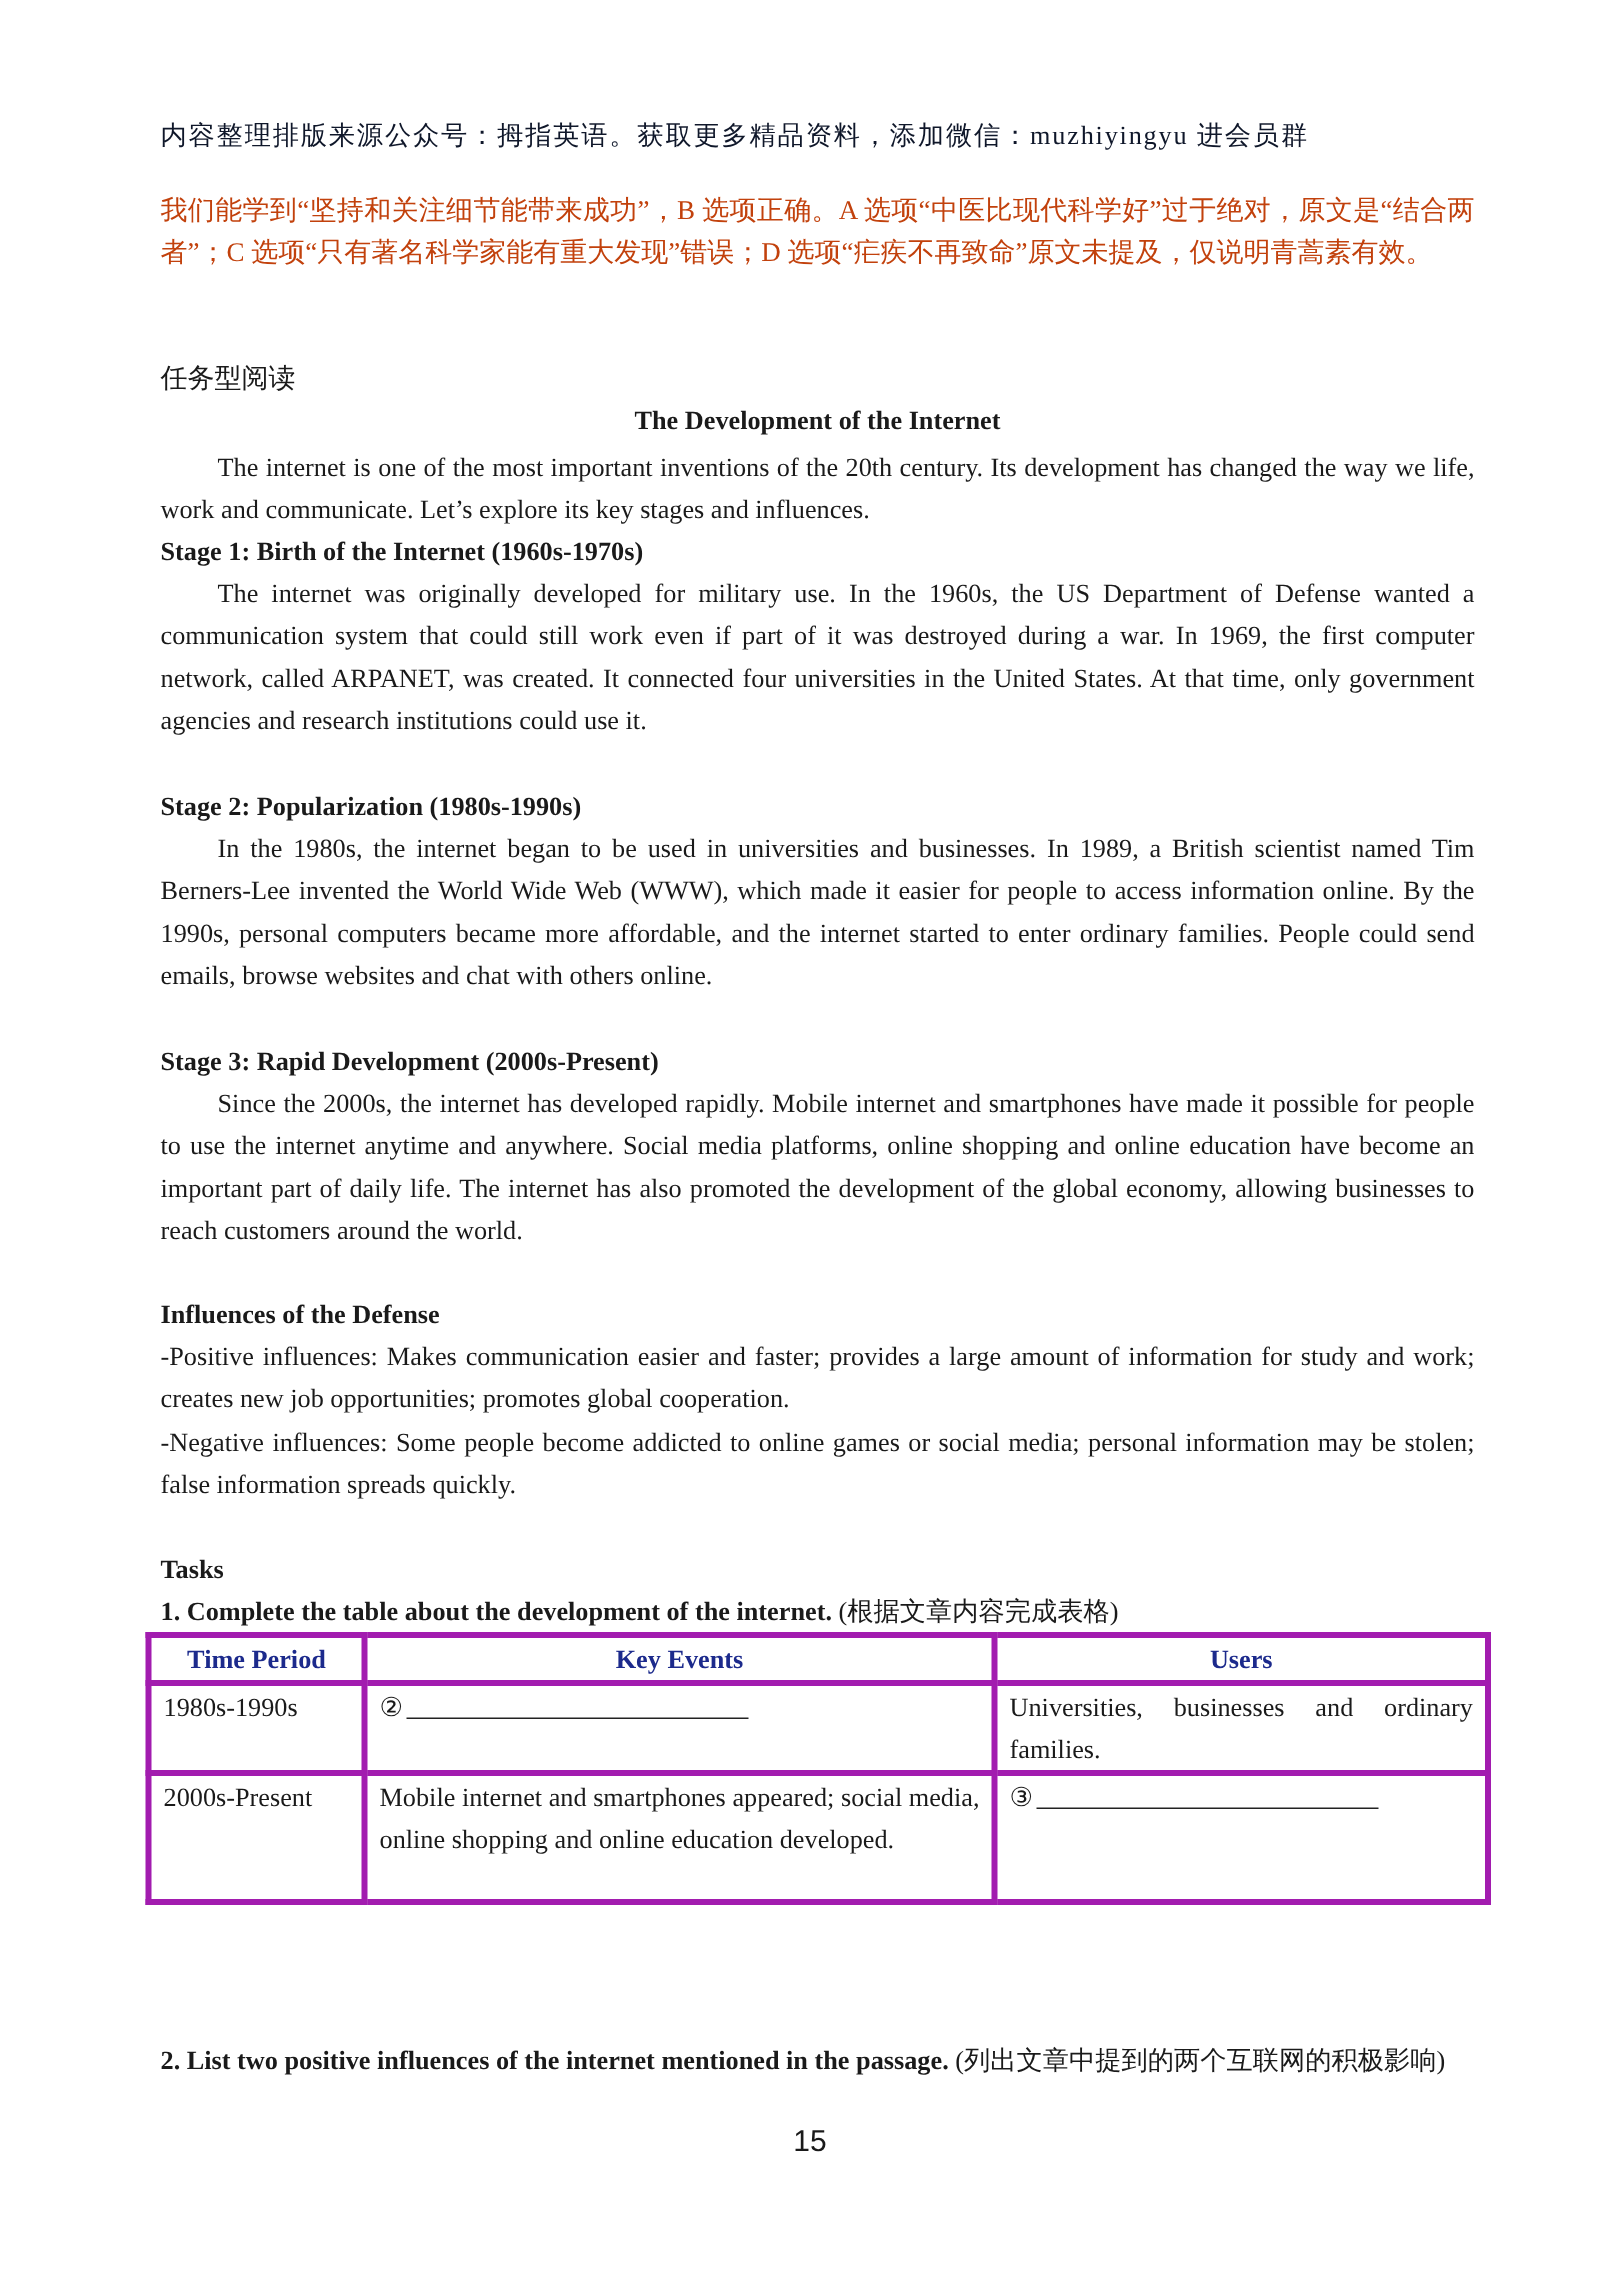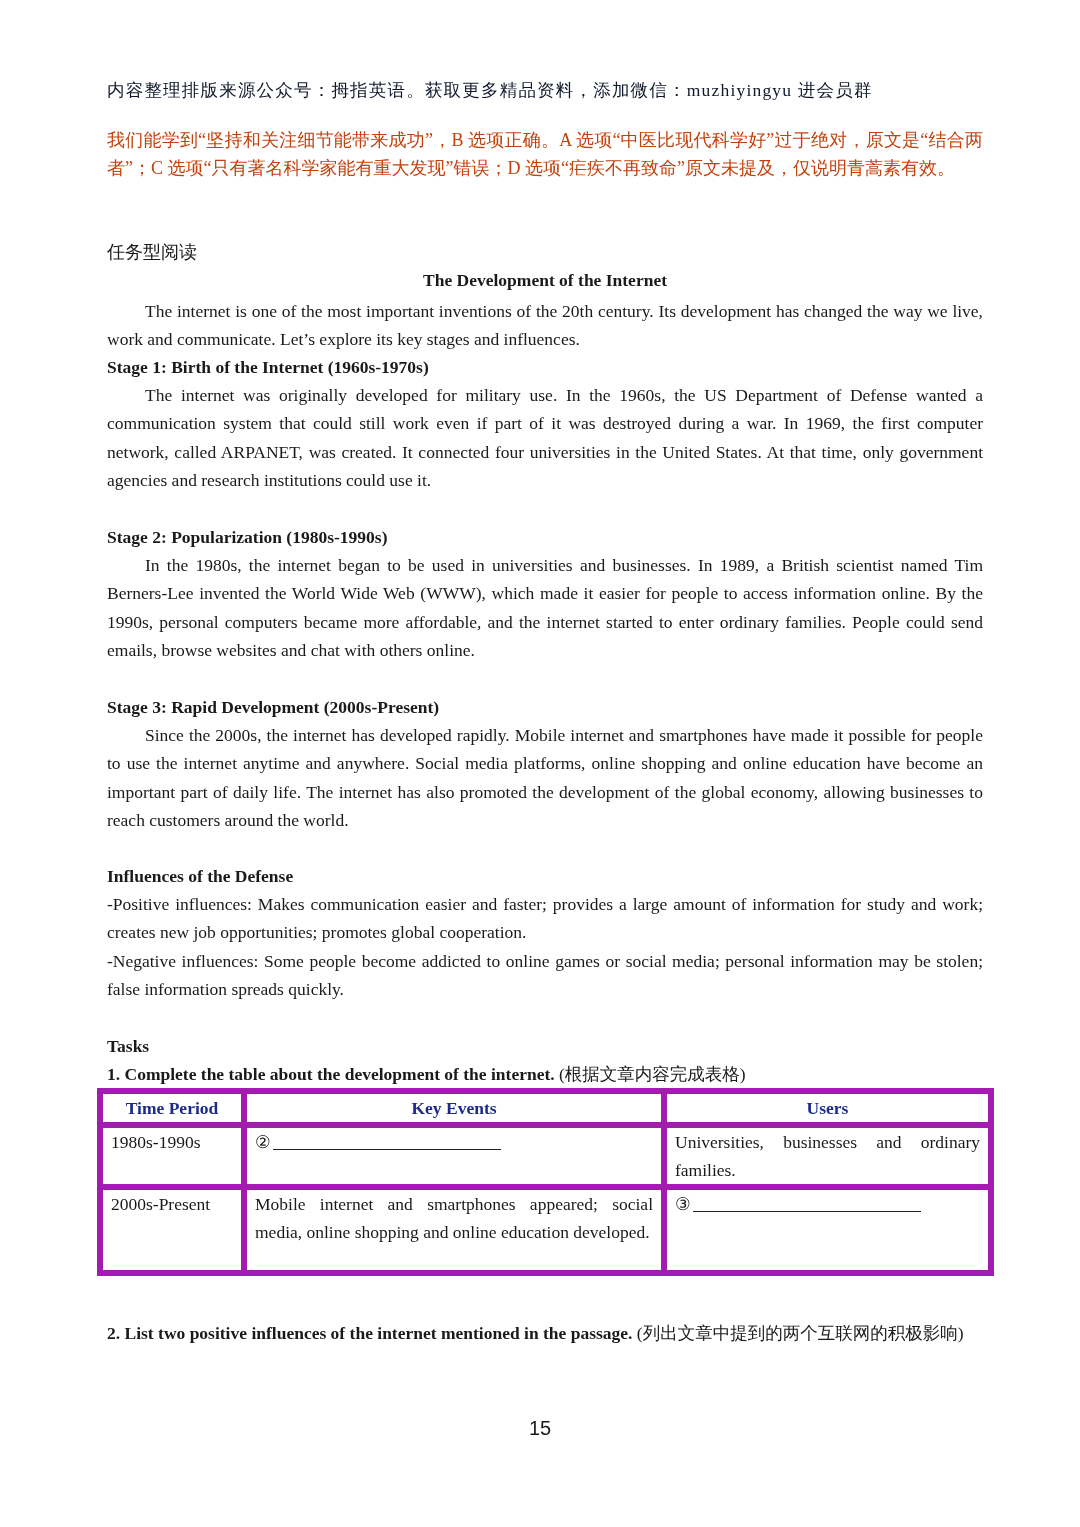--- a/index.html
+++ b/index.html
@@ -10,37 +10,37 @@
     .header-line { top: 78px; font-size: 17.5px; letter-spacing: 1.2px; color: #0f172a; }
     .red { top: 126px; color: #c2410c; font-size: 18px; line-height: 28px; text-align: justify; }
     .sec-cn { top: 240px; font-size: 18px; }
     .title { top: 270px; text-align: center; font-weight: bold; font-size: 17.5px; }
     p { margin: 0; }
     .para { font-size: 17.5px; line-height: 28.3px; text-align: justify; text-align-last: left; }
     .indent { text-indent: 38px; }
     .h { font-weight: bold; font-size: 17.5px; line-height: 28.3px; }
     table.tasks { position: absolute; left: -10px; top: 1088px; width: 897px; border-collapse: collapse;
       font-size: 17.5px; }
-    table.tasks td, table.tasks th { border: 6px solid #a21caf; padding: 0 8px; vertical-align: top; line-height: 28px; }
+    table.tasks td, table.tasks th { border: 4px solid #a21caf; padding: 0 8px; vertical-align: top; line-height: 28px; }
     table.tasks th { color: #1c2a8c; font-weight: bold; text-align: center; }
     .blank { display: inline-block; width: 228px; border-bottom: 1px solid #222; height: 18px; vertical-align: -2px; margin-left: 2px; }
     .cj { text-align: justify; text-align-last: left; }
     .pnum { position: absolute; left: 0; width: 1080px; top: 1417px; text-align: center; font-size: 20px;
       font-family: "Liberation Sans", sans-serif; }
   </style>
 </head>
 <body>
 
 <div class="page">
   <div class="blk header-line">内容整理排版来源公众号：拇指英语。获取更多精品资料，添加微信：muzhiyingyu 进会员群</div>
   <div class="blk red">我们能学到“坚持和关注细节能带来成功”，B 选项正确。A 选项“中医比现代科学好”过于绝对，原文是“结合两者”；C 选项“只有著名科学家能有重大发现”错误；D 选项“疟疾不再致命”原文未提及，仅说明青蒿素有效。</div>
   <div class="blk sec-cn">任务型阅读</div>
   <div class="blk title">The Development of the Internet</div>
 
-  <p class="blk para indent" style="top:297px">The internet is one of the most important inventions of the 20th century. Its development has changed the way we live, work and communicate. Let’s explore its key stages and influences.</p>
+  <p class="blk para indent" style="top:297px">The internet is one of the most important inventions of the 20th century. Its development has changed the way we life, work and communicate. Let’s explore its key stages and influences.</p>
 
   <div class="blk h" style="top:353px">Stage 1: Birth of the Internet (1960s-1970s)</div>
   <p class="blk para indent" style="top:381px">The internet was originally developed for military use. In the 1960s, the US Department of Defense wanted a communication system that could still work even if part of it was destroyed during a war. In 1969, the first computer network, called ARPANET, was created. It connected four universities in the United States. At that time, only government agencies and research institutions could use it.</p>
 
   <div class="blk h" style="top:523px">Stage 2: Popularization (1980s-1990s)</div>
   <p class="blk para indent" style="top:551px">In the 1980s, the internet began to be used in universities and businesses. In 1989, a British scientist named Tim Berners-Lee invented the World Wide Web (WWW), which made it easier for people to access information online. By the 1990s, personal computers became more affordable, and the internet started to enter ordinary families. People could send emails, browse websites and chat with others online.</p>
 
   <div class="blk h" style="top:693px">Stage 3: Rapid Development (2000s-Present)</div>
   <p class="blk para indent" style="top:721px">Since the 2000s, the internet has developed rapidly. Mobile internet and smartphones have made it possible for people to use the internet anytime and anywhere. Social media platforms, online shopping and online education have become an important part of daily life. The internet has also promoted the development of the global economy, allowing businesses to reach customers around the world.</p>
 
@@ -71,18 +71,18 @@
       <td class="cj">Universities, businesses and ordinary families.</td>
     </tr>
     <tr style="height:86px">
       <td>2000s-Present</td>
       <td class="cj">Mobile internet and smartphones appeared; social media, online shopping and online education developed.</td>
       <td><span>③</span><span class="blank"></span></td>
     </tr>
   </tbody>
     </table>
 
-  <div class="blk h" style="top:1319px; text-align:justify;font-family:Liberation Serif, serif;">
+  <div class="blk h" style="top:1359px; text-align:justify;font-family:Liberation Serif, serif;">
     <span>2. List two positive influences of the internet mentioned in the passage.</span><span style="font-weight:normal"> (列出文章中提到的两个互联网的积极影响)</span>
   </div>
 </div>
 
 <div class="pnum">15</div>
 
 </body></html>

